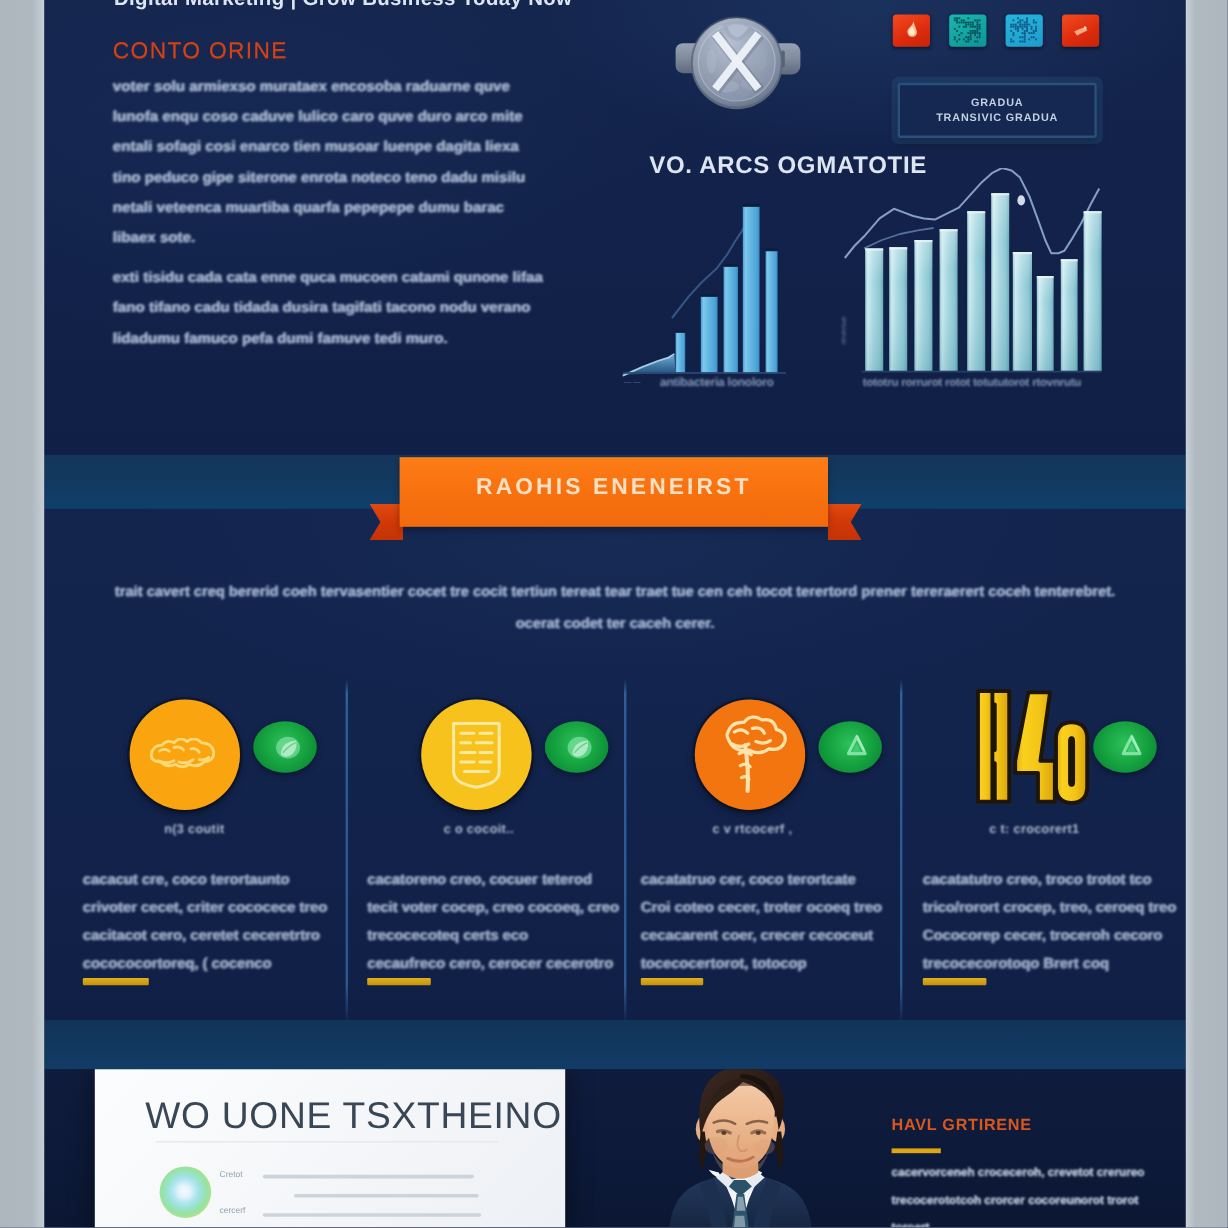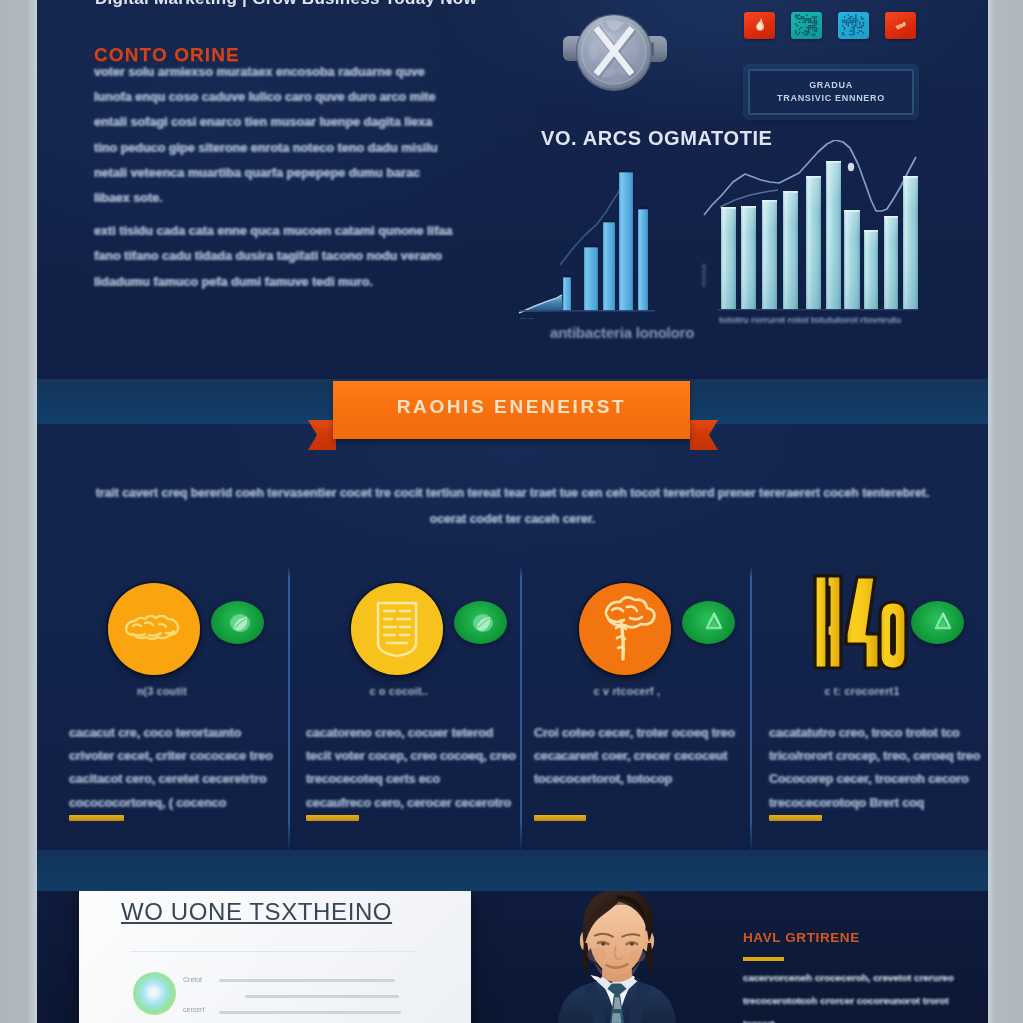--- a/index.html
+++ b/index.html
@@ -22,22 +22,22 @@
      linear-gradient(180deg,#13244d 0%,#12234c 50%,#101f45 100%);}
   #bandLower{top:850px;height:41px;background:linear-gradient(180deg,#123358 0%,#113c66 100%);}
   #bandBottom{top:891px;height:132px;background:
      linear-gradient(180deg,#101c3d 0%,#0d1a3a 40%,#0b1733 100%);}
 
   .bl{filter:blur(0.6px);}
   .bl2{filter:blur(0.95px);}
 
   #toptitle{position:absolute;left:58px;top:-11px;color:#dde5f0;font-size:17px;font-weight:700;
             letter-spacing:.3px;white-space:nowrap;}
-  #secthead{position:absolute;left:57px;top:32px;color:#cf431c;font-size:19px;font-weight:700;
-            letter-spacing:1.1px;text-shadow:0 1px 0 #7a2a14;margin-top:12px;}
+  #secthead{position:absolute;left:57px;top:32px;color:#cf431c;font-size:19px;font-weight:400;
+            letter-spacing:1.1px;text-shadow:0 1px 0 #7a2a14;}
   #copy{position:absolute;left:57px;top:60px;width:375px;color:#aebed7;font-size:12.4px;
         letter-spacing:.1px;font-weight:600;-webkit-text-stroke:.15px #aebed7;opacity:.93;
         text-shadow:.9px 0 0 rgba(190,204,224,.45),-.8px .3px 0 rgba(150,168,196,.4);}
   #copy .ln{height:25.2px;line-height:25.2px;white-space:nowrap;}
   #copy .gap{height:8px;}
 
   
   .badge{position:absolute;top:12px;width:31px;height:27px;border-radius:3px;overflow:hidden;
          box-shadow:0 1px 3px rgba(0,0,0,.4);}
   
@@ -82,22 +82,22 @@
   .ftext{position:absolute;left:-5px;top:147px;width:215px;color:#aabbd4;font-size:12.3px;
          font-weight:600;-webkit-text-stroke:.15px #aabbd4;opacity:.9;
          text-shadow:.9px 0 0 rgba(188,202,222,.45),-.8px .3px 0 rgba(150,168,196,.4);}
   .ftext .ln{height:23.2px;line-height:23.2px;white-space:nowrap;}
   .fbar{position:absolute;left:-5px;height:6px;background:linear-gradient(180deg,#e0b01c,#c4920d);border-radius:1px;}
 
   
   #wcard{position:absolute;left:42px;top:-6px;width:392px;height:166px;
          background:linear-gradient(135deg,#fcfdfe 0%,#f3f5f8 60%,#eceff4 100%);
          box-shadow:0 8px 20px rgba(0,0,0,.50);}
-  #wcardTitle{position:absolute;left:42px;top:13px;color:#384656;font-size:24px;font-weight:500;
-              letter-spacing:.6px;text-decoration:underline;}
+  #wcardTitle{position:absolute;left:42px;top:27px;color:#384656;font-size:31px;font-weight:500;
+              letter-spacing:.6px;}
   #wcardRule{position:absolute;left:51px;top:66px;width:286px;height:1px;background:#e2e6ec;}
   .wrow{position:absolute;color:#93a0b0;font-size:7px;}
   #wavatar{position:absolute;left:54px;top:87px;width:43px;height:43px;border-radius:50%;
            background:radial-gradient(circle at 48% 48%,#f4fbff 0%,#dff3fb 16%,#abe5f3 30%,#8fe0d2 44%,#8bdf96 60%,#a9e577 76%,#cdea7e 88%,#e7f2cd 100%);
            opacity:.88;}
   .wline{position:absolute;height:3px;background:#ccd3db;border-radius:2px;}
   #rsideHead{position:absolute;left:706px;top:39px;color:#d9561c;font-size:13.5px;font-weight:800;
              letter-spacing:.6px;}
   #rsideRule{position:absolute;left:706px;top:66px;width:41px;height:4px;background:#dfa614;}
   #rsideText{position:absolute;left:706px;top:75px;width:230px;color:#cbd5e5;font-size:9.8px;
@@ -306,21 +306,21 @@
             <rect x="13.50" y="26.65" width="1.9" height="1.9" fill="#0f4f78" opacity=".9"></rect>
             <rect x="15.80" y="26.65" width="1.9" height="1.9" fill="#0f4f78" opacity=".9"></rect>
             <rect x="18.10" y="26.65" width="1.9" height="1.9" fill="#0f4f78" opacity=".9"></rect>
           </svg></div>
 <div class="badge bl" id="bd4" style="left:848px;background:linear-gradient(155deg,#f34a22,#dc2b0c 60%,#c62408)"><svg viewBox="0 0 37 33" width="31" height="27">
             <path d="M12 17.5c3.5-2.2 7.5-3.6 11.6-4.2l1.8 3.1c-3.6 1.6-7.2 3.2-10.4 5.4l-3-4.3z" fill="#ffd0a6" opacity=".75"></path>
             <path d="M22.5 11.8l2.3 1.2-1.1 2.6-2.6-1 1.4-2.8z" fill="#ffe3c5" opacity=".9"></path>
           </svg></div>
 <div id="callout" class="bl">
 <div class="cl">GRADUA</div>
-<div class="cl">TRANSIVIC ENNNERO</div>
+<div class="cl">TRANSIVIC GRADUA</div>
 </div>
 <div id="chartTitle" class="bl">VO. ARCS OGMATOTIE</div>
 <div id="chartA" class="bl" style="position:absolute;left:463px;top:150px;width:200px;height:185px">
 <svg viewBox="0 0 200 185" width="200" height="185">
 <defs>
               <linearGradient id="barA" x1="0" y1="0" x2="1" y2="0">
                 <stop offset="0%" stop-color="#4b9ad4"></stop>
                 <stop offset="16%" stop-color="#7cc9ee"></stop>
                 <stop offset="52%" stop-color="#5fb4e1"></stop>
                 <stop offset="85%" stop-color="#4da3d6"></stop>
@@ -340,21 +340,21 @@
 <rect x="84" y="95" width="14" height="2.4" fill="#0d1c3c" opacity=".85"></rect>
 <rect x="103" y="72" width="12" height="89" fill="url(#barA)"></rect>
 <rect x="103" y="70" width="12" height="2.4" fill="#0d1c3c" opacity=".85"></rect>
 <rect x="119" y="22" width="14" height="139" fill="url(#barA)"></rect>
 <rect x="119" y="20" width="14" height="2.4" fill="#0d1c3c" opacity=".85"></rect>
 <rect x="138" y="59" width="10" height="102" fill="url(#barA)"></rect>
 <rect x="138" y="57" width="10" height="2.4" fill="#0d1c3c" opacity=".85"></rect>
 <rect x="19" y="160" width="136" height="1.6" fill="#2b4870" opacity=".9"></rect>
 <text x="20" y="170" fill="#7a8fae" font-size="6" font-family="Liberation Sans" opacity=".75">— —</text>
 </svg></div>
-<div class="bl2" style="position:absolute;left:513px;top:324px;width:160px;color:#91a6c4;font-size:15px;font-weight:600;opacity:.9;letter-spacing:-.2px;white-space:nowrap">antibacteria lonoloro</div>
+<div class="bl2" style="position:absolute;left:513px;top:314px;width:160px;color:#91a6c4;font-size:10px;font-weight:600;opacity:.9;letter-spacing:-.2px;white-space:nowrap">antibacteria lonoloro</div>
 <div id="chartB" class="bl" style="position:absolute;left:663px;top:140px;width:245px;height:195px">
 <svg viewBox="0 0 245 195" width="245" height="195">
 <defs>
               <linearGradient id="barB" x1="0" y1="0" x2="1" y2="0">
                 <stop offset="0%" stop-color="#86c2ce"></stop>
                 <stop offset="14%" stop-color="#cdeaf0"></stop>
                 <stop offset="45%" stop-color="#a6d8e1"></stop>
                 <stop offset="82%" stop-color="#8cc6d2"></stop>
                 <stop offset="100%" stop-color="#66a8b8"></stop>
               </linearGradient>
@@ -491,20 +491,21 @@
           <div style="position:absolute;left:19px;top:8px"><svg viewBox="0 0 26 26" width="26" height="26">
               <g fill="none" stroke="#b8f5cd" stroke-width="1.8" stroke-linecap="round" opacity=".85">
                 <path d="M13 5 L20 19 L6 19 Z" fill="none" stroke="#aaf5c6" stroke-width="2.6" stroke-linejoin="round" opacity=".85"></path>
                 <path d="M13 10 L17 18 L9 18 Z" fill="#5fe699" stroke="none" opacity=".55"></path>
                 <path d="M13 4 L19 16" stroke="#e4fff0" stroke-width="1.6" opacity=".55"></path>
               </g>
             </svg></div>
         </div>
 <div class="flabel bl2" style="left:-18px">c v rtcocerf ,</div>
 <div class="ftext bl2" style="left:-11px">
+<div class="ln">cacatatruo cer, coco terortcate</div>
 <div class="ln">Croi coteo cecer, troter ocoeq treo</div>
 <div class="ln">cecacarent coer, crecer cecoceut</div>
 <div class="ln">tocecocertorot,  totocop</div>
 </div>
 <div class="fbar" style="top:240px;left:-11px;width:52px"></div>
 </div>
 <div class="fcol" style="left:737px">
 <div class="bl" style="position:absolute;left:39px;top:-3px;width:95px;height:100px;"><svg viewBox="0 0 95 100" width="95" height="100">
  <defs>
               <linearGradient id="a4g" x1="0" y1="0" x2="1" y2="0">

